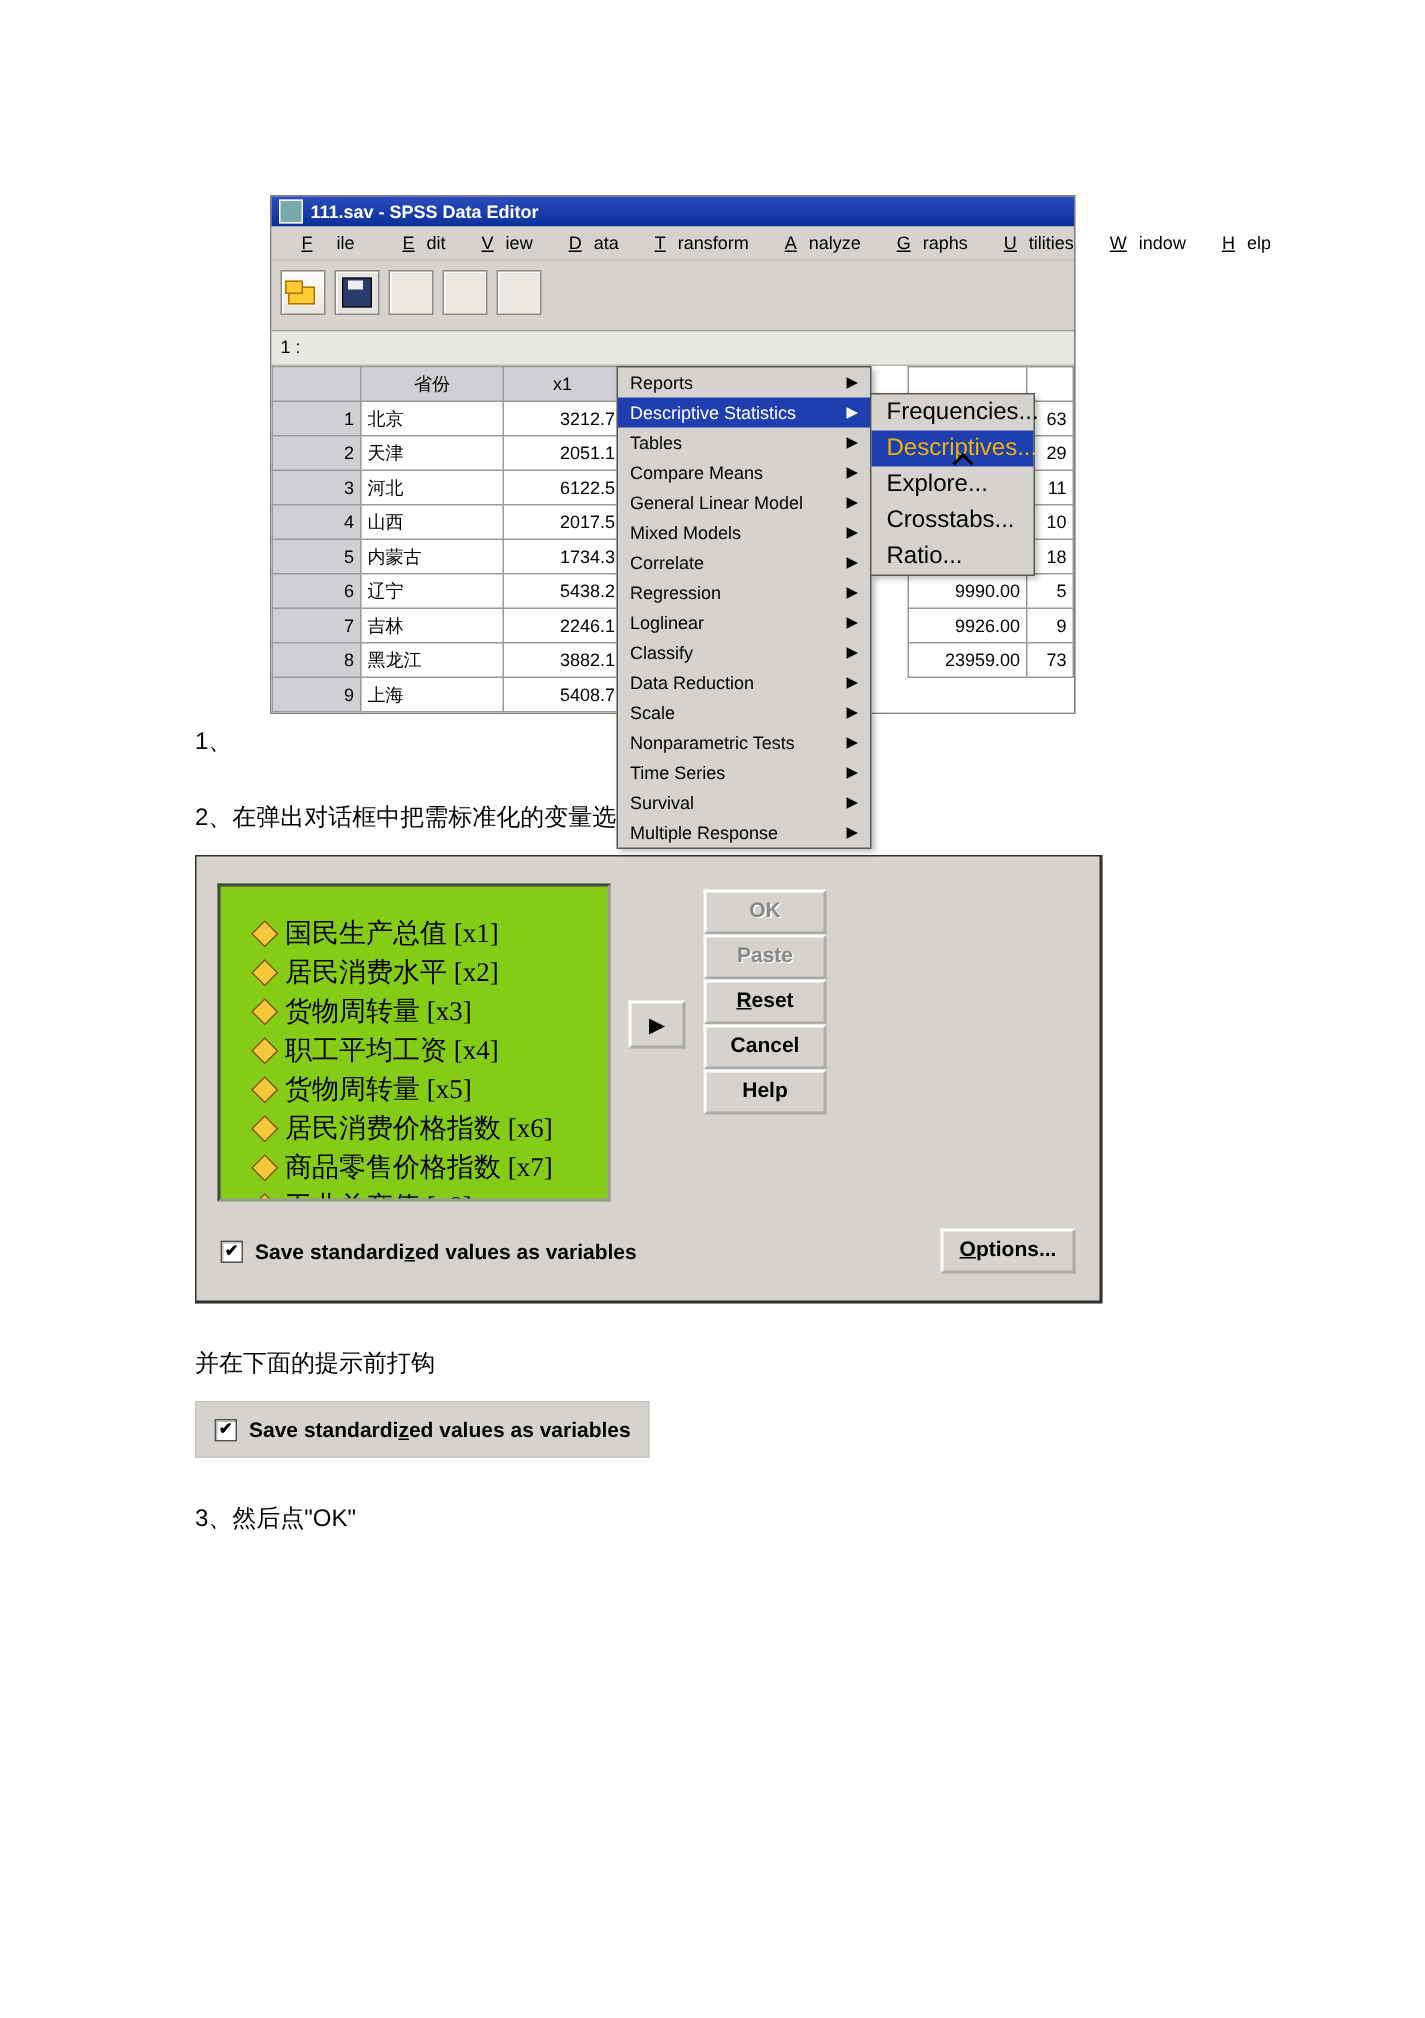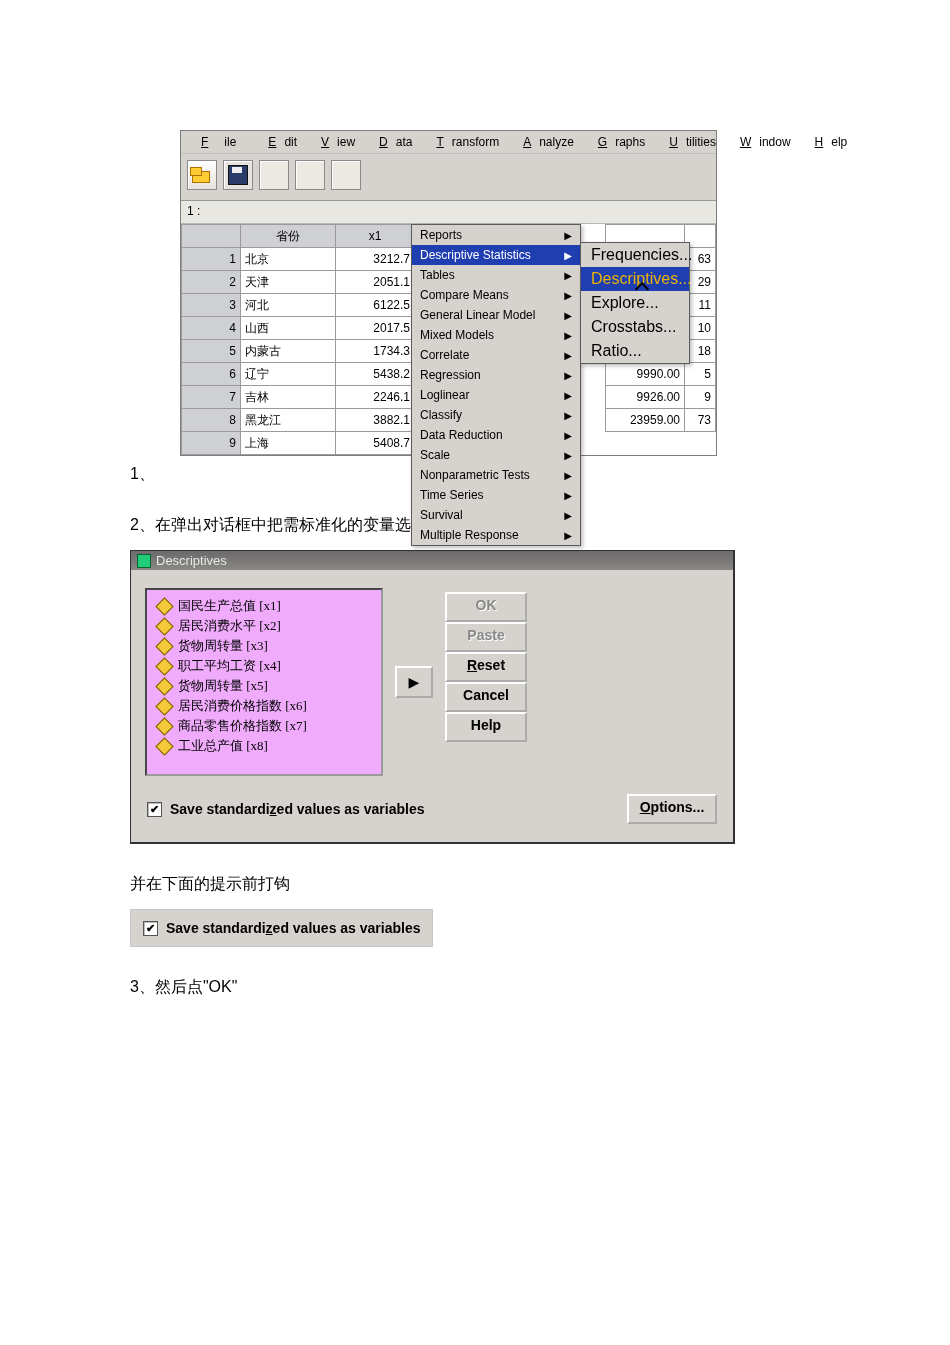--- a/index.html
+++ b/index.html
@@ -182,25 +182,25 @@
   .dlg-title .dicon { width:12px; height:12px; background:#2c7; border:1px solid #063; }
   .dlg-body {
     display: flex;
     padding: 18px 14px 10px 14px;
     gap: 12px;
     align-items: flex-start;
   }
   .listbox {
     width: 222px;
     height: 172px;
-    background: #f0abfc;
+    background: #84cc16;
     border: 2px inset #9a9a9a;
     overflow: hidden;
-    font-size: 13px;
-    padding: 6px;
+    font-size: 18px;
+    padding: 18px;
   }
   .listbox .item {
     display: flex;
     align-items: center;
     gap: 4px;
     padding: 1px 2px;
     white-space: nowrap;
     font-family: "SimSun", Tahoma;
   }
   .listbox .diamond {
@@ -271,20 +271,24 @@
     font-weight:bold; font-size:14px;
   }
 </style>
 </head>
 <body>
 
 <div class="page">
 
   <div class="block">
     <div class="spss-window">
+      <div class="titlebar">
+        <span class="app-icon"></span>
+        <span>111.sav - SPSS Data Editor</span>
+      </div>
       <div class="menubar">
         <span><span class="und">F</span><span>ile</span></span>
         <span><span class="und">E</span>dit</span>
         <span><span class="und">V</span>iew</span>
         <span><span class="und">D</span>ata</span>
         <span><span class="und">T</span>ransform</span>
         <span><span class="und">A</span>nalyze</span>
         <span><span class="und">G</span>raphs</span>
         <span><span class="und">U</span>tilities</span>
         <span><span class="und">W</span>indow</span>
@@ -480,24 +484,20 @@
         </div>
       </div>
     </div>
     <div class="step-label">1、</div>
   </div>
 
   <div class="block">
     <div class="step-label">2、在弹出对话框中把需标准化的变量选进 Variable 去</div>
 
     <div class="dialog">
-      <div class="dlg-title">
-        <span class="dicon"></span>
-        <span>Descriptives</span>
-      </div>
       <div class="dlg-body">
         <div class="listbox">
           <div class="item">
               <span class="diamond"></span>
               <span>国民生产总值 [x1]</span>
             </div>
           <div class="item">
               <span class="diamond"></span>
               <span>居民消费水平 [x2]</span>
             </div>

